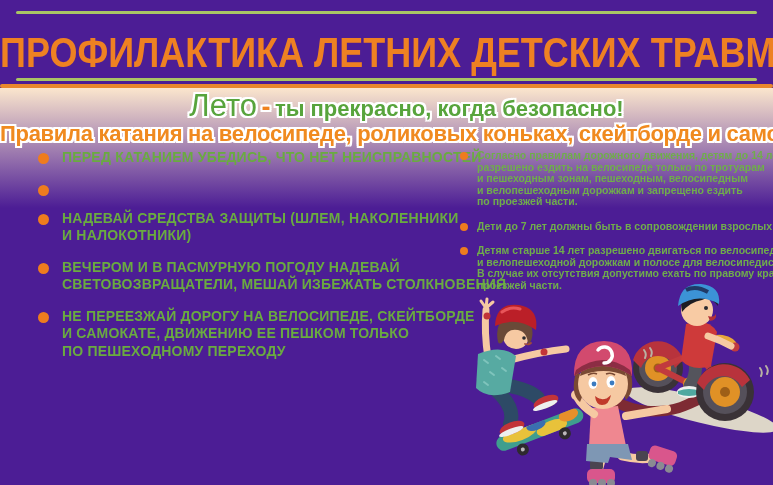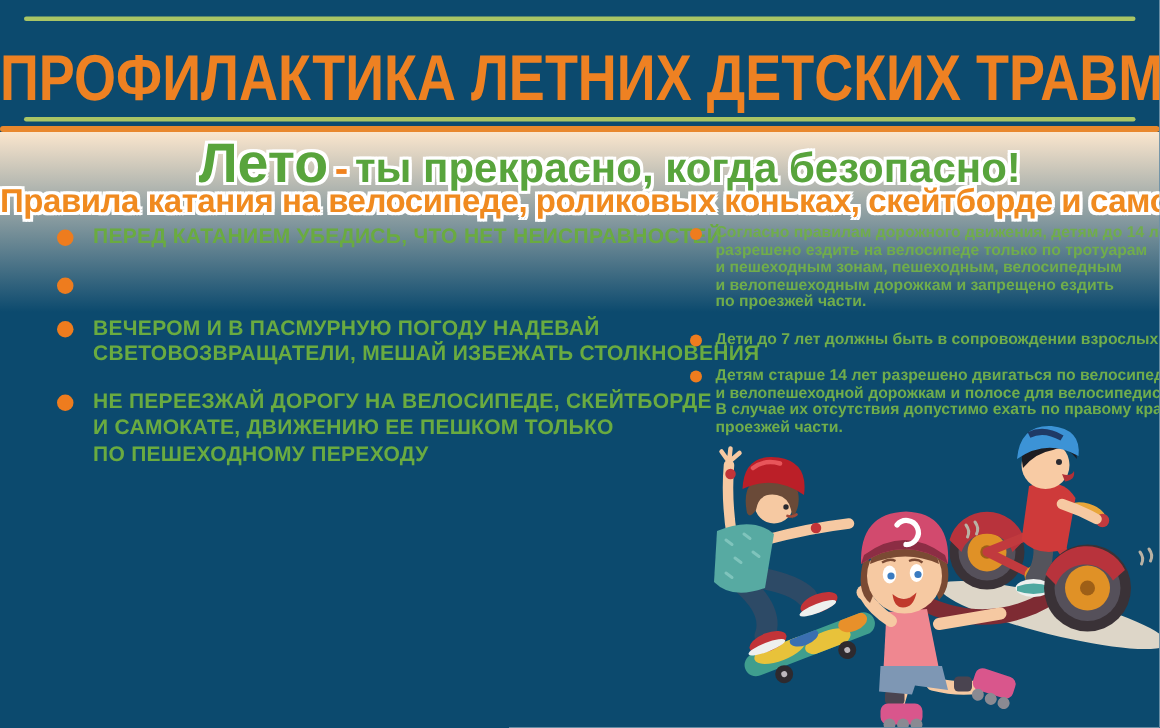--- a/index.html
+++ b/index.html
@@ -1,18 +1,18 @@
 <!DOCTYPE html>
 <html><head>
 <meta charset="utf-8">
 <style>
   html,body { margin:0; padding:0; }
   .poster {
     position:relative; width:773px; height:485px; overflow:hidden;
-    background:#0c4a6e;
+    background:#4c1d95;
     font-family:"Liberation Sans", sans-serif;
   }
   .band {
     position:absolute; left:0; top:88px; width:100%; height:120px;
     background:linear-gradient(#fbe6cd, rgba(251,230,205,0));
   }
   
   .hline { position:absolute; border-radius:2px; }
   .hline.green-top    { left:16px; right:16px; top:11px;  height:3px; background:#a9c565; }
   .hline.green-bottom { left:16px; right:16px; top:78px;  height:3px; background:#a9c565; }
@@ -23,23 +23,23 @@
     font-size:36px; font-weight:bold; letter-spacing:0px;
     transform:scaleY(1.2); transform-origin:50% 0;
     white-space:nowrap;
   }
   
   .tagline {
     position:absolute; left:0; right:0; top:88px; text-align:center; white-space:nowrap;
     text-shadow:-2px -2px 0 #fff, 2px -2px 0 #fff, -2px 2px 0 #fff, 2px 2px 0 #fff,
                  0 -2px 0 #fff, 0 2px 0 #fff, -2px 0 0 #fff, 2px 0 0 #fff;
   }
-  .tag-big  { font-size:37px; font-weight:bold; color:#58a43c;margin-left:40px; }
+  .tag-big  { font-size:31px; font-weight:normal; color:#58a43c;margin-left:40px; }
   .tag-dash { font-size:27px; font-weight:bold; color:#f0821e; }
-  .tag-rest { font-size:28px; font-weight:bold; color:#58a43c; }
+  .tag-rest { font-size:22px; font-weight:bold; color:#58a43c; }
   .subtitle {
     position:absolute; left:0; right:0; top:121px; margin:0;
     text-align:center; color:#f08a1f; font-size:22px; font-weight:bold;
     letter-spacing:-0.3px; white-space:nowrap;
     text-shadow:-2px -2px 0 #fff, 2px -2px 0 #fff, -2px 2px 0 #fff, 2px 2px 0 #fff,
                  0 -2px 0 #fff, 0 2px 0 #fff, -2px 0 0 #fff, 2px 0 0 #fff;
   }
   
   ul.rules { list-style:none; margin:0; padding:0; position:absolute; display:flex; flex-direction:column; }
   ul.rules li { display:flex; align-items:flex-start; }
@@ -80,20 +80,25 @@
 
   <p class="subtitle">Правила катания на велосипеде, роликовых коньках, скейтборде и самокате</p>
 
   <ul class="rules rules-left">
     <li>
         <span class="dot"></span>
         <span class="rule-text">ПЕРЕД КАТАНИЕМ УБЕДИСЬ, ЧТО НЕТ НЕИСПРАВНОСТЕЙ</span>
       </li>
     <li>
         <span class="dot"></span>
+      </li>
+    <li>
+        <span class="dot"></span>
+        <span class="rule-text">НАДЕВАЙ СРЕДСТВА ЗАЩИТЫ (ШЛЕМ, НАКОЛЕННИКИ
+И НАЛОКОТНИКИ)</span>
       </li>
     <li>
         <span class="dot"></span>
         <span class="rule-text">ВЕЧЕРОМ И В ПАСМУРНУЮ ПОГОДУ НАДЕВАЙ
 СВЕТОВОЗВРАЩАТЕЛИ, МЕШАЙ ИЗБЕЖАТЬ СТОЛКНОВЕНИЯ</span>
       </li>
     <li>
         <span class="dot"></span>
         <span class="rule-text">НЕ ПЕРЕЕЗЖАЙ ДОРОГУ НА ВЕЛОСИПЕДЕ, СКЕЙТБОРДЕ
 И САМОКАТЕ, ДВИЖЕНИЮ ЕЕ ПЕШКОМ ТОЛЬКО

